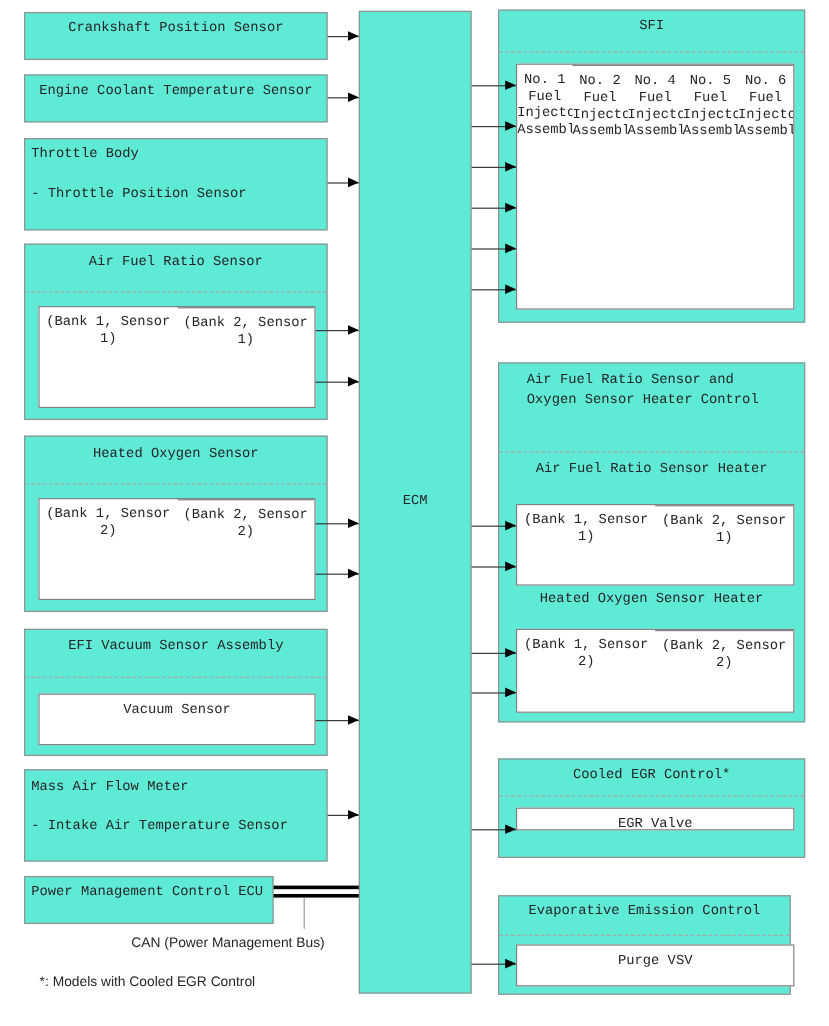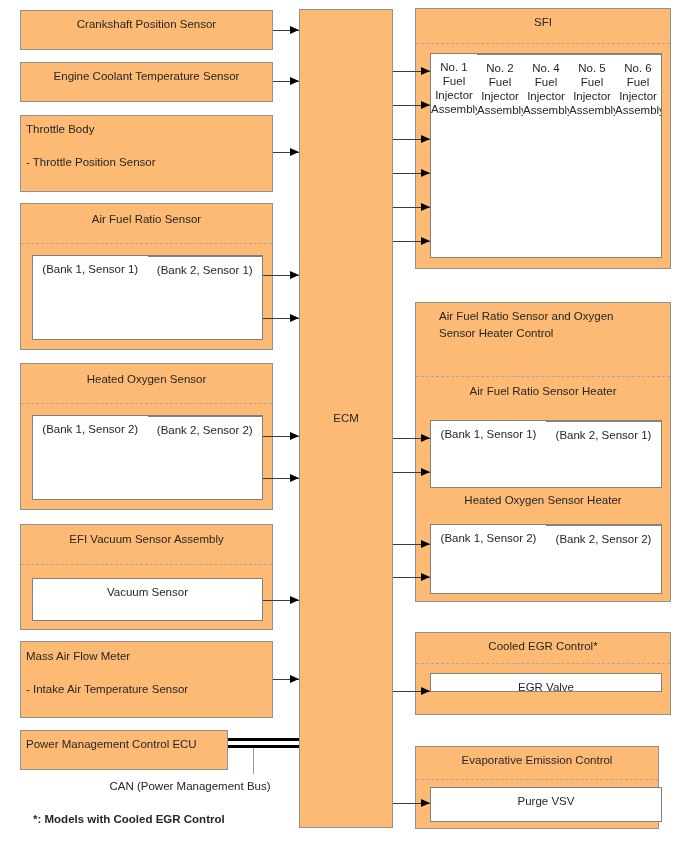--- a/index.html
+++ b/index.html
@@ -1,21 +1,21 @@
 <!DOCTYPE html>
 <html><head>
 <meta charset="utf-8">
 <style>
   html,body{margin:0;padding:0;background:#fff;}
   .canvas{
     position:relative;width:691px;height:855px;background:#fff;
     font-family:"Liberation Sans",sans-serif;font-size:11.5px;color:#262626;
     line-height:14px;
   }
-  .box{position:absolute;border:1px solid #919191;background:#fdba74;box-sizing:border-box;}
+  .box{position:absolute;border:1px solid #919191;background:#5eead4;box-sizing:border-box;font-family:Liberation Mono, monospace;}
   .title-c{position:absolute;left:0;right:0;top:6px;text-align:center;}
   .title-l{position:absolute;}
   .dashed{position:absolute;left:0;right:0;border-top:1px dashed #a8a8a8;height:0;}
   .itable{position:absolute;border:1px solid #818181;box-sizing:border-box;display:flex;flex-direction:row;background:#fff;}
   .irow{flex:1;text-align:center;padding-top:6px;border-top:1px solid #818181;box-sizing:border-box;overflow:hidden;}
   .irow:first-child{border-top:none;}
   .grouplabel{position:absolute;left:0;right:0;text-align:center;}
   .arrow{position:absolute;height:1px;background:#3a3a3a;}
   .arrow::after{
     content:"";position:absolute;right:0;top:-4px;width:0;height:0;
@@ -147,15 +147,15 @@
   <div class="arrow" style="left:393px;top:544px;width:37px;"></div>
   <div class="arrow" style="left:393px;top:577px;width:37px;"></div>
   <div class="arrow" style="left:393px;top:691px;width:37px;"></div>
   <div class="arrow" style="left:393px;top:803px;width:37px;"></div>
 
   <div class="busline" style="left:228px;top:738px;width:71px;"></div>
   <div class="busline" style="left:228px;top:745px;width:71px;"></div>
   <div class="busdrop" style="left:253px;top:748px;height:26px;"></div>
   <div class="freelabel" style="left:95px;top:779px;width:190px;text-align:center;">CAN (Power Management Bus)</div>
 
-  <div class="freelabel" style="left:33px;top:812px;font-weight:bold;">*: Models with Cooled EGR Control</div>
+  <div class="freelabel" style="left:33px;top:812px;">*: Models with Cooled EGR Control</div>
 
 </div>
 
 </body></html>

